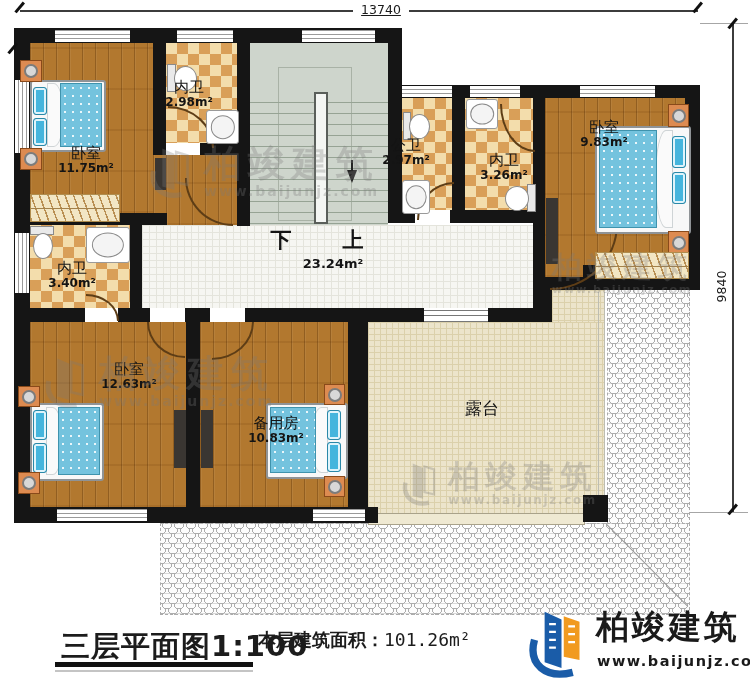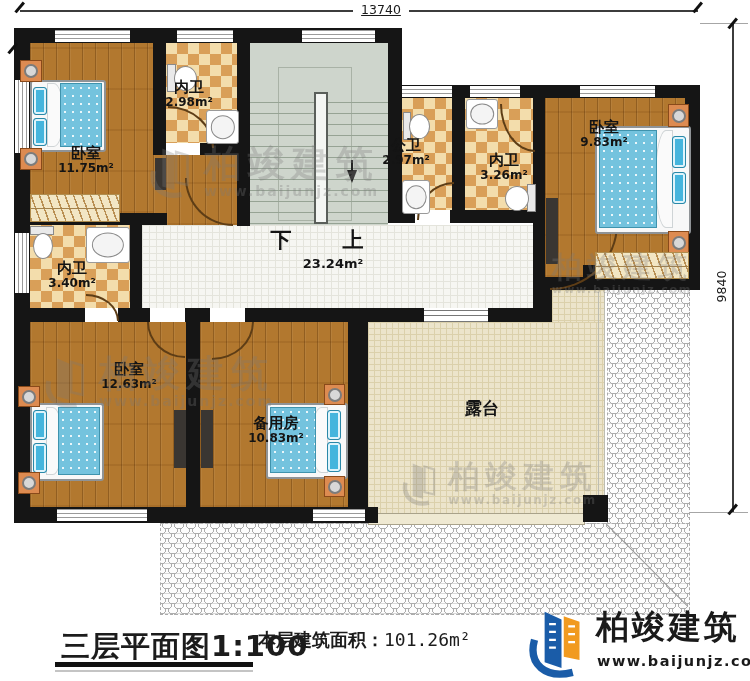--- a/index.html
+++ b/index.html
@@ -62,21 +62,21 @@
   .tank{background:#e9e9e9;border:1px solid #8a8a8a;}
   .sink{background:#fff;border:1px solid #9a9a9a;border-radius:3px;}
   .sink:after{content:"";position:absolute;left:50%;top:50%;width:72%;height:68%;transform:translate(-50%,-50%);
     border-radius:50%;border:1px solid #8a8a8a;background:#f4f4f4;}
   .arrowhead{width:0;height:0;border-left:5px solid transparent;border-right:5px solid transparent;border-top:13px solid #232323;}
   .arrowstem{background:#232323;}
   .diag{border-top:1px solid #9a9a9a;transform-origin:0 0;}
   
   .rlabel{display:flex;flex-direction:column;align-items:center;transform:translate(-50%,-50%);
     color:#141414;text-align:center;white-space:nowrap;line-height:1.1;}
-  .rname{font-size:15px;font-weight:bold;}
+  .rname{font-size:15px;font-weight:normal;}
   .rname.big{font-size:17px;}
   .rarea{font-size:12px;font-weight:bold;}
   .updown{font-size:21px;font-weight:bold;color:#141414;transform:translate(-50%,-50%);}
   .hallarea{font-size:13px;font-weight:bold;color:#141414;transform:translate(-50%,-50%);white-space:nowrap;}
   
   .dimline{background:#3c3c3c;}
   .extline{background:#a6a6a6;}
   .tick{width:13px;height:2.5px;background:#111;transform:rotate(-50deg);}
   .dimlabel{font-size:12.5px;color:#1a1a1a;background:#fff;text-align:center;line-height:16px;}
   .dimlabelV{font-size:12.5px;color:#1a1a1a;width:50px;text-align:center;transform:rotate(-90deg);}

